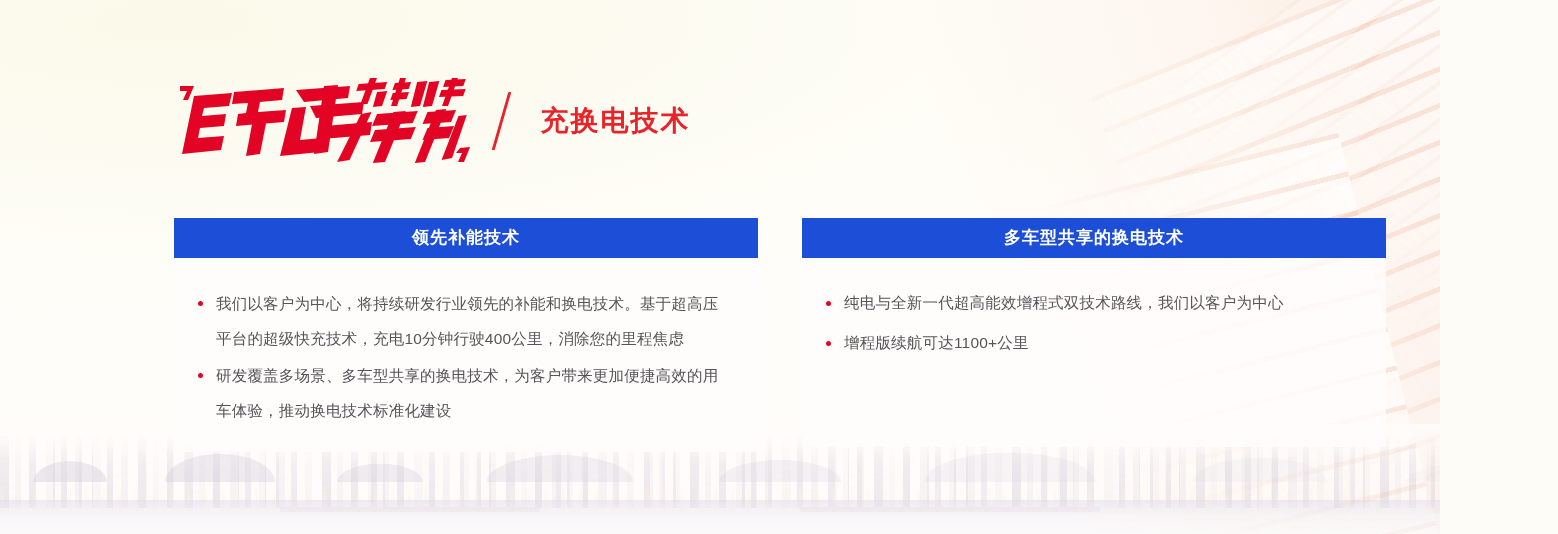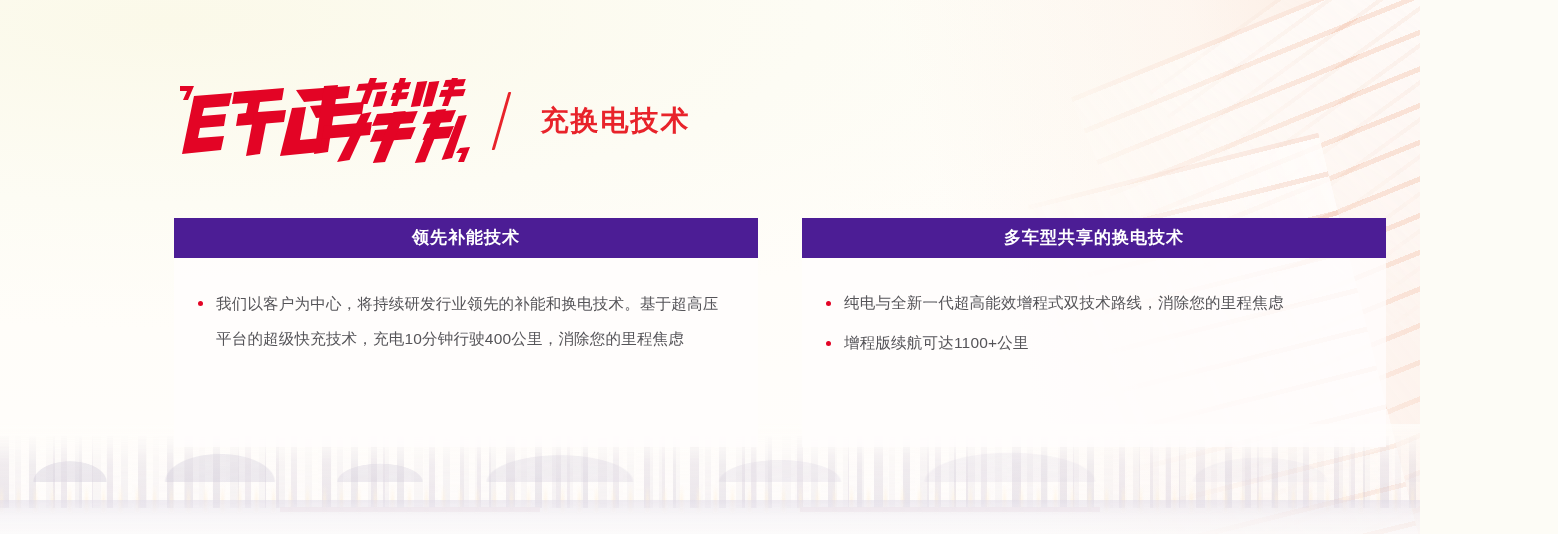--- a/index.html
+++ b/index.html
@@ -1,21 +1,21 @@
 <!DOCTYPE html>
 <html><head>
 <meta charset="utf-8">
 <style>
   html,body{margin:0;padding:0;}
   body{
     width:1558px;height:534px;overflow:hidden;
     font-family:"Liberation Sans","DejaVu Sans",sans-serif;
     background:#fdfcf6;
   }
-  .stage{position:relative;width:1420px;height:534px;overflow:hidden;background:#fdfcf7;}
+  .stage{position:relative;width:1420px;height:534px;overflow:hidden;background:#fdfcf7;padding-left:20px;}
 
   
   .bg-base{
     position:absolute;inset:0;
     background:
       radial-gradient(120% 90% at 12% 4%, #fbf9e9 0%, #fdfcf4 38%, #fffdf9 64%, #fffdfb 100%),
       linear-gradient(100deg,#fbf9ea 0%,#fdfbf2 40%,#fffdf8 70%,#fffefc 100%);
   }
   .bg-warm-right{
     position:absolute;right:0;top:0;width:42%;height:100%;
@@ -151,21 +151,21 @@
   }
   .header-title{
     font-size:28px;font-weight:bold;color:#e8232a;letter-spacing:2px;
     white-space:nowrap;
   }
 
   
   .cards{position:absolute;left:174px;top:218px;width:1212px;display:flex;gap:44px;}
   .card{width:584px;}
   .card-header{
-    background:#4c1d95;color:#ffffff;
+    background:#1d4ed8;color:#ffffff;
     height:40px;line-height:40px;text-align:center;
     font-size:17px;font-weight:bold;letter-spacing:1px;
   }
   .card-body{
     background:rgba(255,253,252,.80);
     min-height:189px;
     padding:26px 26px 22px 18px;
     box-sizing:border-box;
   }
   .card-body.short{min-height:189px;}
@@ -260,31 +260,35 @@
   <div class="cards">
 
     <div class="card">
       <div class="card-header">领先补能技术</div>
       <div class="card-body">
         <ul class="bullets">
           <li>
             <span class="dot"></span>
             <span>我们以客户为中心，将持续研发行业领先的补能和换电技术。基于超高压平台的超级快充技术，充电10分钟行驶400公里，消除您的里程焦虑</span>
           </li>
+          <li>
+            <span class="dot"></span>
+            <span>研发覆盖多场景、多车型共享的换电技术，为客户带来更加便捷高效的用车体验，推动换电技术标准化建设</span>
+          </li>
         </ul>
       </div>
     </div>
 
     <div class="card right">
       <div class="card-header">多车型共享的换电技术</div>
       <div class="card-body short">
         <ul class="bullets">
           <li>
             <span class="dot"></span>
-            <span>纯电与全新一代超高能效增程式双技术路线，消除您的里程焦虑</span>
+            <span>纯电与全新一代超高能效增程式双技术路线，我们以客户为中心</span>
           </li>
           <li>
             <span class="dot"></span>
             <span>增程版续航可达1100+公里</span>
           </li>
         </ul>
       </div>
     </div>
 
   </div>

